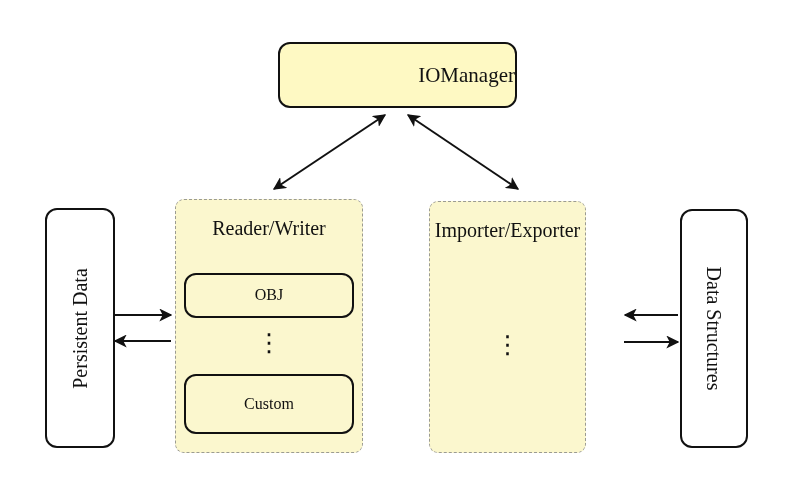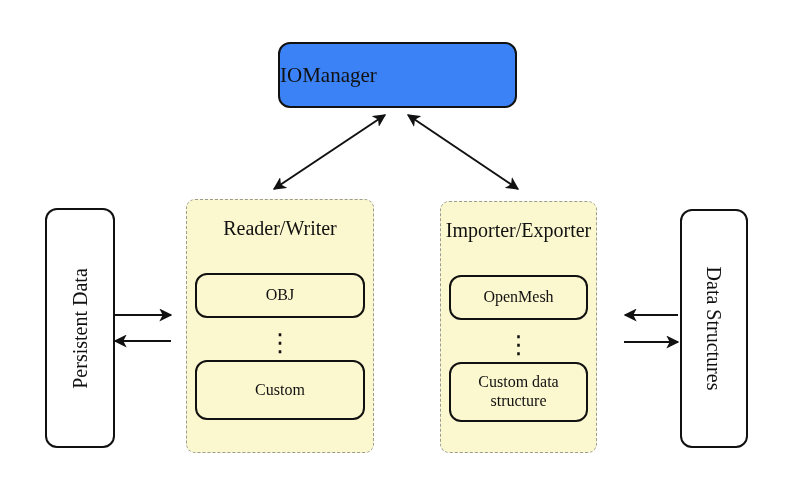--- a/index.html
+++ b/index.html
@@ -12,34 +12,33 @@
     font-family: "Liberation Serif", "DejaVu Serif", serif;
     color: #111111;
     overflow: hidden;
   }
 
   
   .solid-box {
     position: absolute;
     border: 2.5px solid #111111;
     border-radius: 12px;
-    background: #3b82f6;
+    background: #fef9c3;
     display: flex;
     align-items: center;
-    justify-content: flex-start;
+    justify-content: flex-end;
   }
   #iomanager { left: 278px; top: 42px; width: 239px; height: 66px; font-size: 21px; }
 
   
   .group {
     position: absolute;
     background: #FBF7CE;
     border: 1.6px dashed #9b9b92;
     border-radius: 9px;
-    margin-left: 11px;
   }
   #reader-writer   { left: 175px; top: 199px; width: 188px; height: 254px; }
   #importer-exporter { left: 429px; top: 201px; width: 157px; height: 252px; }
   .group-title {
     text-align: center;
     margin-top: 17px;
     font-size: 20px;
     white-space: nowrap;
   }
   .inner-box {
@@ -51,21 +50,21 @@
     background: transparent;
     display: flex;
     flex-direction: column;
     align-items: center;
     justify-content: center;
     font-size: 16px;
     line-height: 1.17;
     text-align: center;
   }
   .inner-box.top    { top: 73px;  height: 45px; }
-  .inner-box.bottom { top: 160px; height: 60px; }
+  .inner-box.bottom { top: 174px; height: 60px; }
   .dots {
     position: absolute;
     top: 130px;
     left: 0;
     right: 0;
     text-align: center;
     font-size: 25px;
     line-height: 1;
     color: #111111;
   }
@@ -117,28 +116,21 @@
       <span>OBJ</span>
     </div>
     <div class="dots">⋮</div>
     <div class="inner-box bottom">
       <span>Custom</span>
     </div>
   </div>
 
   <div class="group" id="importer-exporter">
     <div class="group-title">Importer/Exporter</div>
-    <div class="inner-box top">
-      <span>OpenMesh</span>
-    </div>
     <div class="dots">⋮</div>
-    <div class="inner-box bottom">
-      <span>Custom data</span>
-      <span>structure</span>
-    </div>
   </div>
 
   <svg class="arrows" viewBox="0 0 800 489">
     <defs>
       <marker id="ah-end" viewBox="0 0 10 10" refX="9" refY="5" markerWidth="6.5" markerHeight="6.5" orient="auto">
         <path d="M0,0 L10,5 L0,10 L2.6,5 z" fill="#111111"></path>
       </marker>
       <marker id="ah-start" viewBox="0 0 10 10" refX="1" refY="5" markerWidth="6.5" markerHeight="6.5" orient="auto">
         <path d="M10,0 L0,5 L10,10 L7.4,5 z" fill="#111111"></path>
       </marker>

